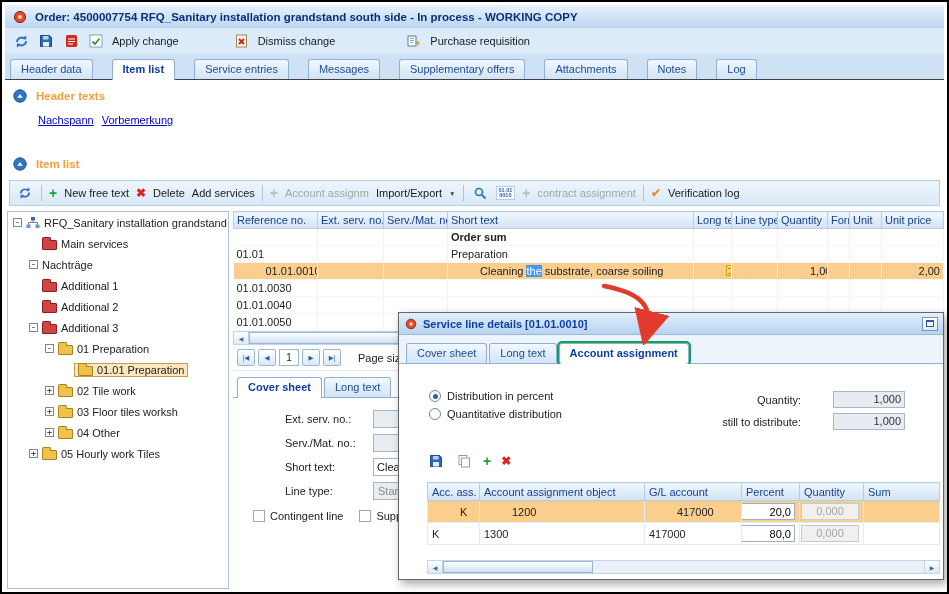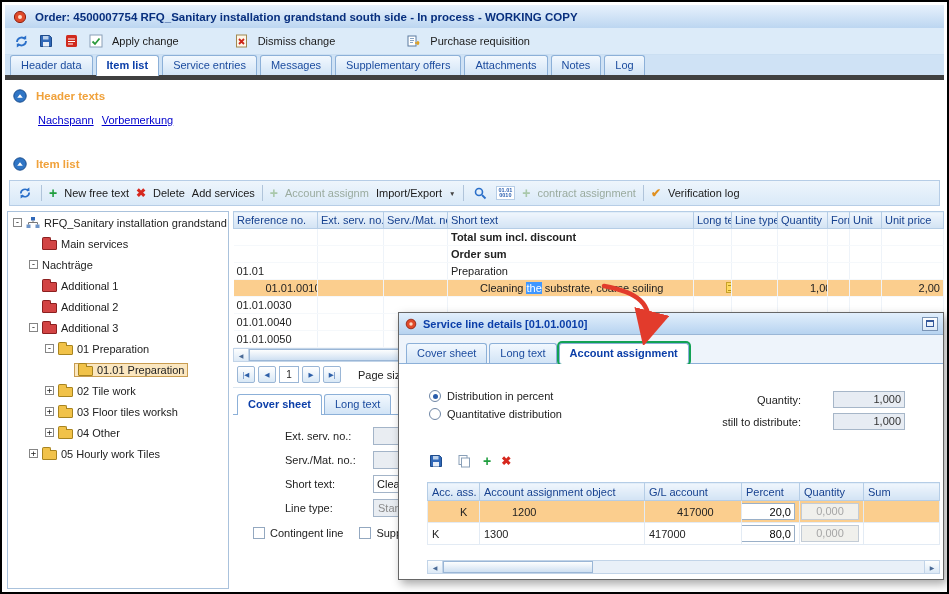--- a/index.html
+++ b/index.html
@@ -12,21 +12,21 @@
   .titlebar { height:23px; background:linear-gradient(#e7f1fc,#bcd6f1); display:flex; align-items:center; gap:6px; padding:0 6px; flex:none; }
   .titlebar .title { color:#082f7e; font-weight:bold; font-size:11.5px; white-space:nowrap; }
 
   
   .toolbar { height:27px; background:#dcebf9; border-bottom:1px solid #cbdff2; display:flex; align-items:center; gap:7px; padding:0 7px; flex:none; }
   .icon-btn { display:inline-flex; align-items:center; justify-content:center; width:18px; height:18px; cursor:default; }
   .tlabel { color:#1a1a1a; white-space:nowrap; }
   .gap40 { width:40px; } .gap50 { width:56px; }
 
   
-  .tabrow { height:25px; background:#cfe2f5; border-bottom:5px solid #404040; display:flex; align-items:flex-end; gap:3px; padding:3px 5px 0; flex:none; }
+  .tabrow { height:25px; background:#cfe2f5; border-bottom:1px solid #404040; display:flex; align-items:flex-end; gap:19px; padding:3px 5px 0; flex:none; }
   .tab { background:linear-gradient(#f2f8fe,#d2e4f6); border:1px solid #8cb0d8; border-bottom:none; border-radius:3px 3px 0 0;
          padding:3px 10px 4px; color:#1b4b9e; white-space:nowrap; }
   .tab.active { background:#fff; color:#0b3ea8; font-weight:bold; margin-bottom:-1px; padding-bottom:5px; }
 
   
   .section { display:flex; align-items:center; gap:7px; padding:7px 6px 2px; flex:none; }
   .seclabel { color:#f0a13a; font-weight:bold; font-size:11.5px; }
   .links { padding:7px 6px 4px 33px; display:flex; gap:8px; flex:none; }
   .link { color:#0000cc; text-decoration:underline; white-space:nowrap; }
 
@@ -353,32 +353,20 @@
           <th>Reference no.</th>
           <th>Ext. serv. no.</th>
           <th>Serv./Mat. no.</th>
           <th>Short text</th>
           <th>Long text</th>
           <th>Line type</th>
           <th>Quantity</th>
           <th>Form</th>
           <th>Unit</th>
           <th>Unit price</th>
-        </tr>
-        <tr>
-          <td></td>
-              <td></td>
-              <td></td>
-          <td class="bold">Total sum incl. discount</td>
-          <td></td>
-              <td></td>
-              <td></td>
-              <td></td>
-              <td></td>
-              <td></td>
         </tr>
         <tr>
           <td></td>
               <td></td>
               <td></td>
           <td class="bold">Order sum</td>
           <td></td>
               <td></td>
               <td></td>
               <td></td>

